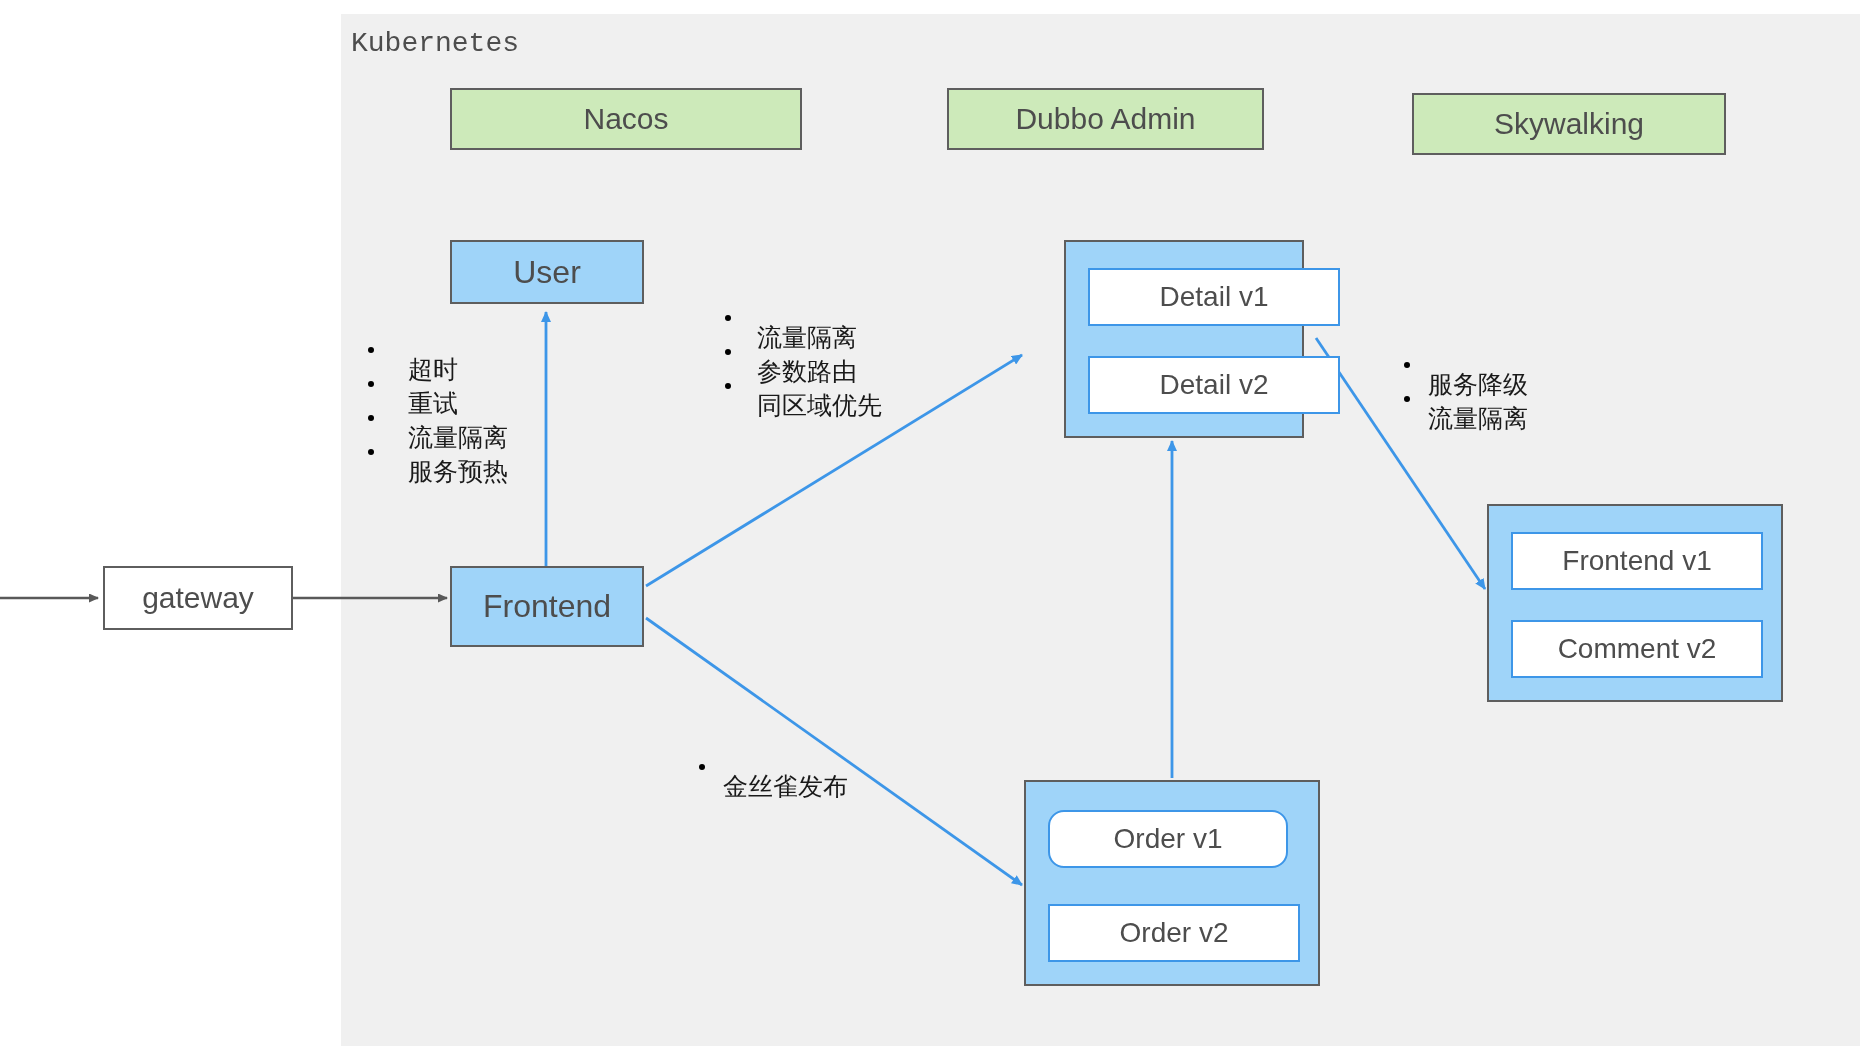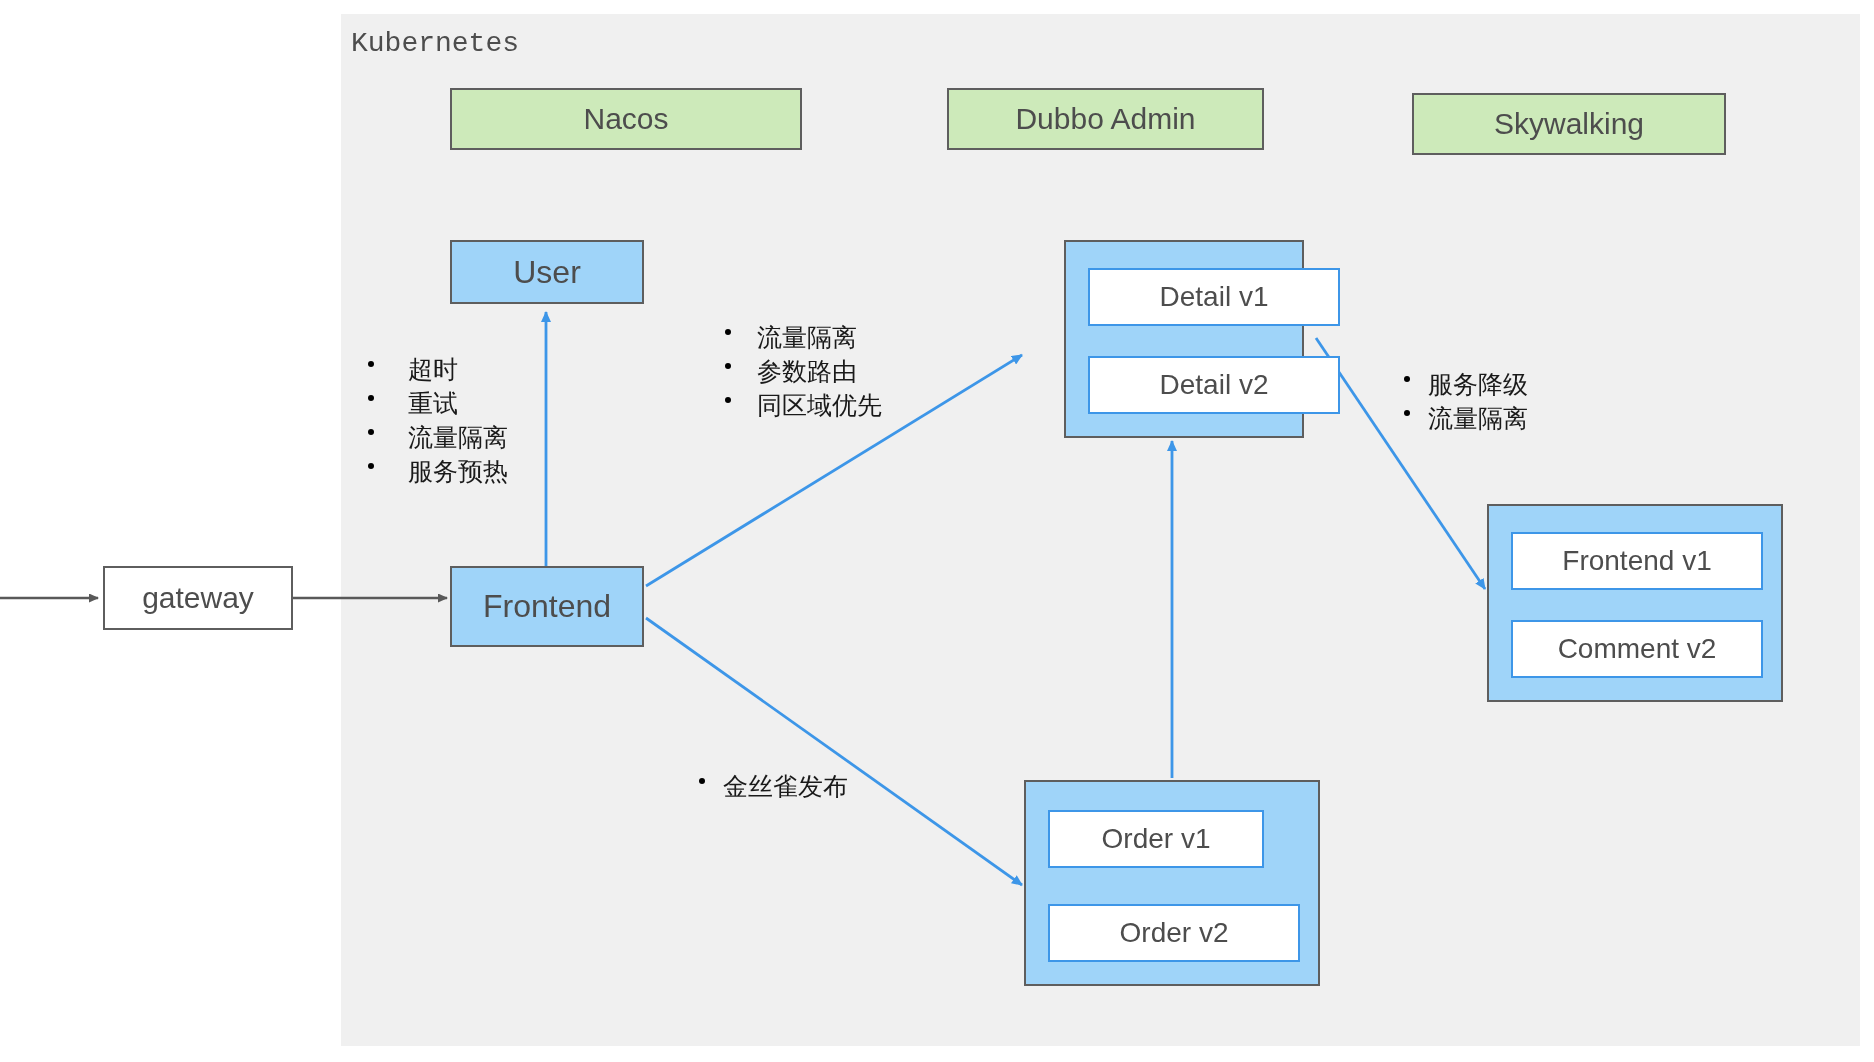--- a/index.html
+++ b/index.html
@@ -88,21 +88,21 @@
   
   .bullet-list {
     position: absolute;
     font-family: "Liberation Serif", "DejaVu Serif", serif;
     color: #1a1a1a;
     font-size: 25px;
     line-height: 34px;
   }
   .bullet-row {
     display: flex;
-    align-items: center;
+    align-items: flex-start;
     white-space: nowrap;
   }
   .bullet-dot {
     display: inline-block;
     width: 6px;
     height: 6px;
     border-radius: 50%;
     background: #000000;
     margin-right: 6px;
     flex: 0 0 auto;
@@ -190,21 +190,21 @@
   <div class="group-blue" style="left:1487px; top:504px; width:296px; height:198px;">
     <div class="group-inner" style="left:22px; top:26px; width:252px; height:58px;">
       <span>Frontend v1</span>
     </div>
     <div class="group-inner" style="left:22px; top:114px; width:252px; height:58px;">
       <span>Comment v2</span>
     </div>
   </div>
 
   <div class="group-blue" style="left:1024px; top:780px; width:296px; height:206px;">
-    <div class="group-inner" style="left:22px; top:28px; width:216px; height:58px;">
+    <div class="group-inner" style="left:22px; top:28px; width:240px; height:58px;border-radius:16px;">
       <span>Order v1</span>
     </div>
     <div class="group-inner" style="left:22px; top:122px; width:252px; height:58px;">
       <span>Order v2</span>
     </div>
   </div>
 
   <div class="bullet-list bullet-gap-wide" style="left:368px; top:353px;">
     <div class="bullet-row">
       <span class="bullet-dot"></span>

